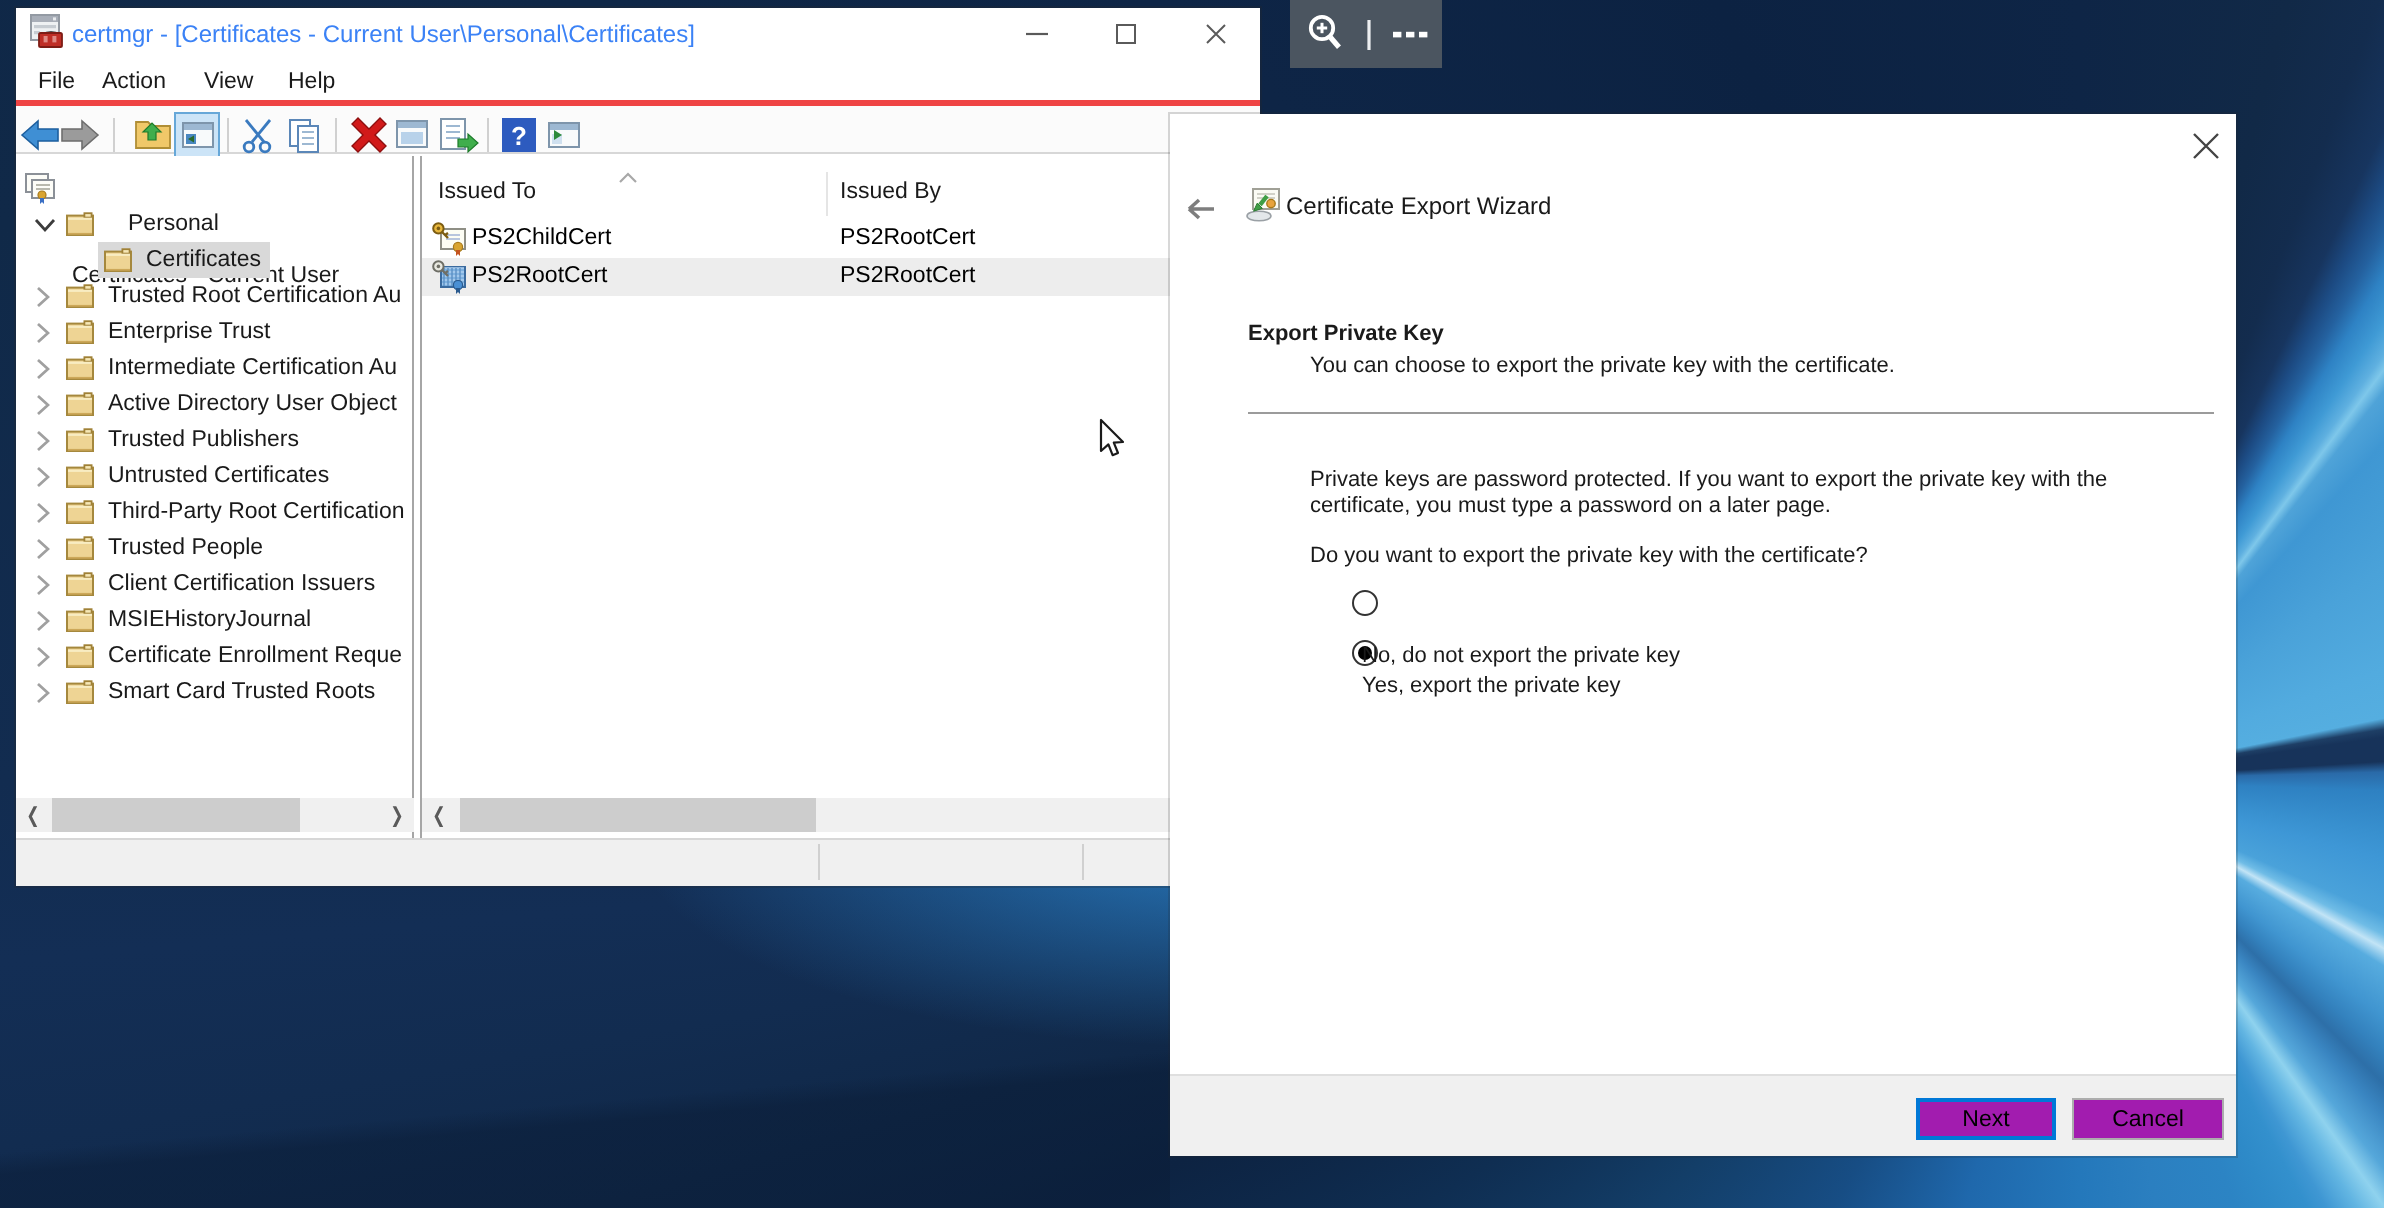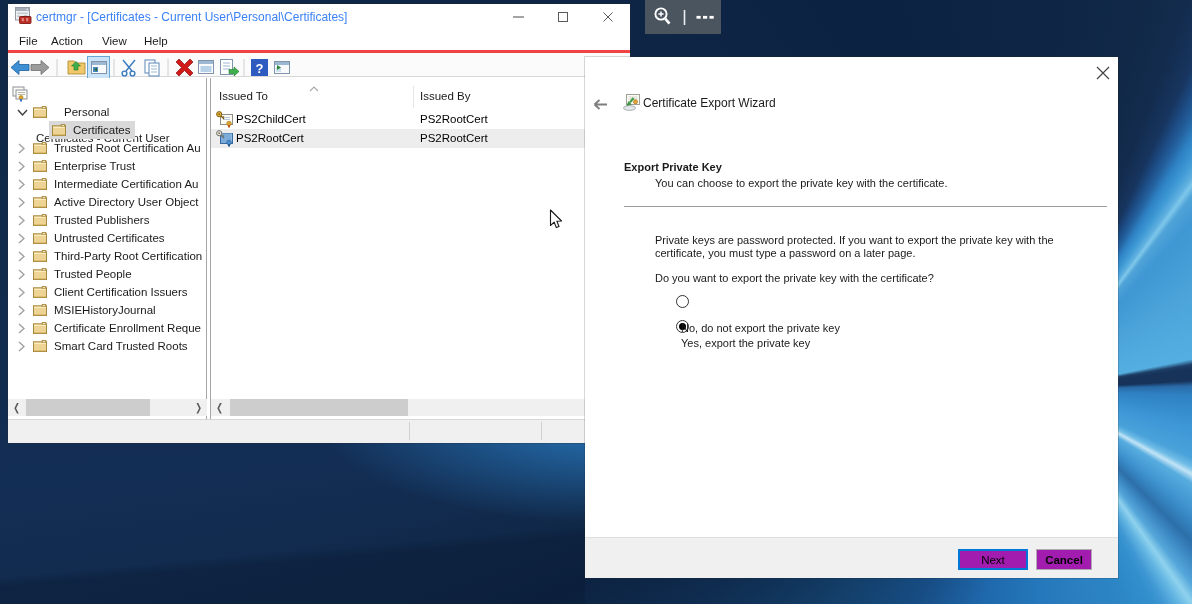--- a/index.html
+++ b/index.html
@@ -95,21 +95,21 @@
   
   .colhdr { position:absolute; top:12px; font-size:11.5px; color:#1a1a1a; }
   .lrow { position:absolute; left:0; width:100%; height:19px; font-size:11.5px; color:#000; line-height:19px; }
 
   
   #wiz { position:absolute; left:585px; top:57px; width:533px; height:521px; background:#fff; box-shadow:0 0 0 1px rgba(40,40,40,0.18); }
   #wiztitle { position:absolute; left:58px; top:39px; font-size:12px; color:#1a1a1a; }
   #wizfooter { position:absolute; left:0; bottom:0; width:100%; height:41px; background:#f0f0f0; border-top:1px solid #dfdfdf; }
   .btn { position:absolute; top:11px; height:21px; background:#a21caf; font-size:11.5px; color:#000; display:flex; align-items:center; justify-content:center; }
   #btnnext { left:373px; width:70px; border:2px solid #0078d7; }
-  #btncancel { left:451px; width:56px; border:1px solid #adadad;font-weight:bold; }
+  #btncancel { left:451px; width:76px; border:1px solid #adadad; }
   .wtext { position:absolute; font-size:11px; color:#1a1a1a; line-height:12.5px; }
   .radio { position:absolute; width:13px; height:13px; border:1px solid #333; border-radius:50%; background:#fff; }
   .radio.sel::after { content:""; position:absolute; left:2px; top:2px; width:7px; height:7px; background:#000; border-radius:50%; }
 
   
   #mag { position:absolute; left:645px; top:0px; width:76px; height:34px; background:#4b5560; }
 
   
   #cursor { position:absolute; left:549px; top:209px; }
 </style>

